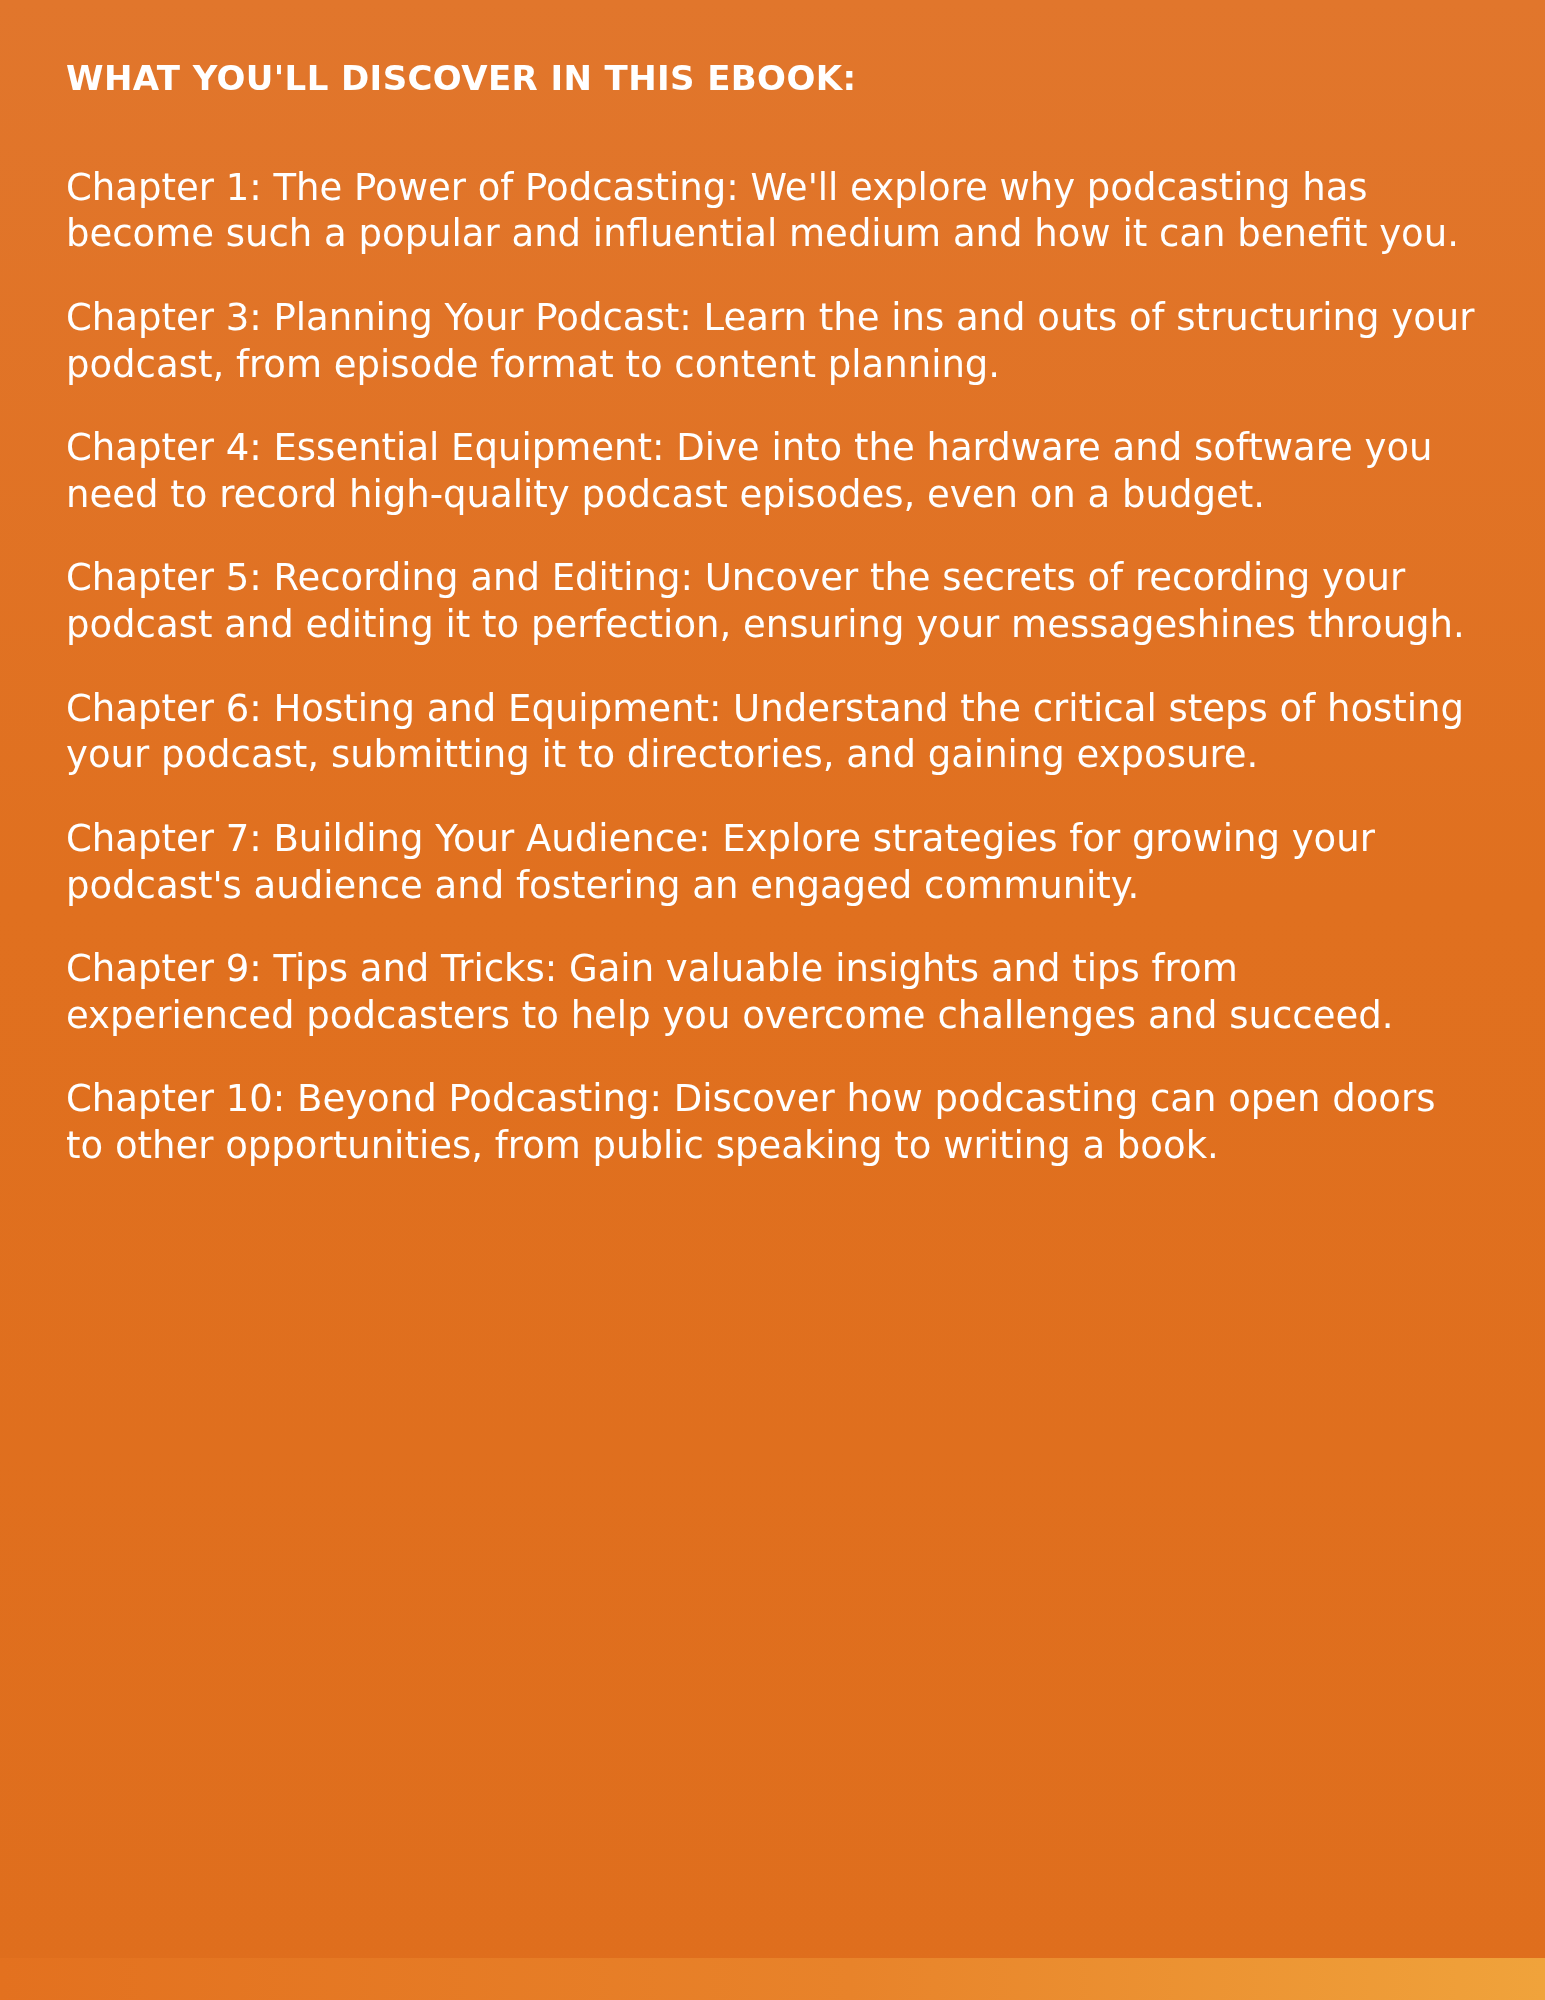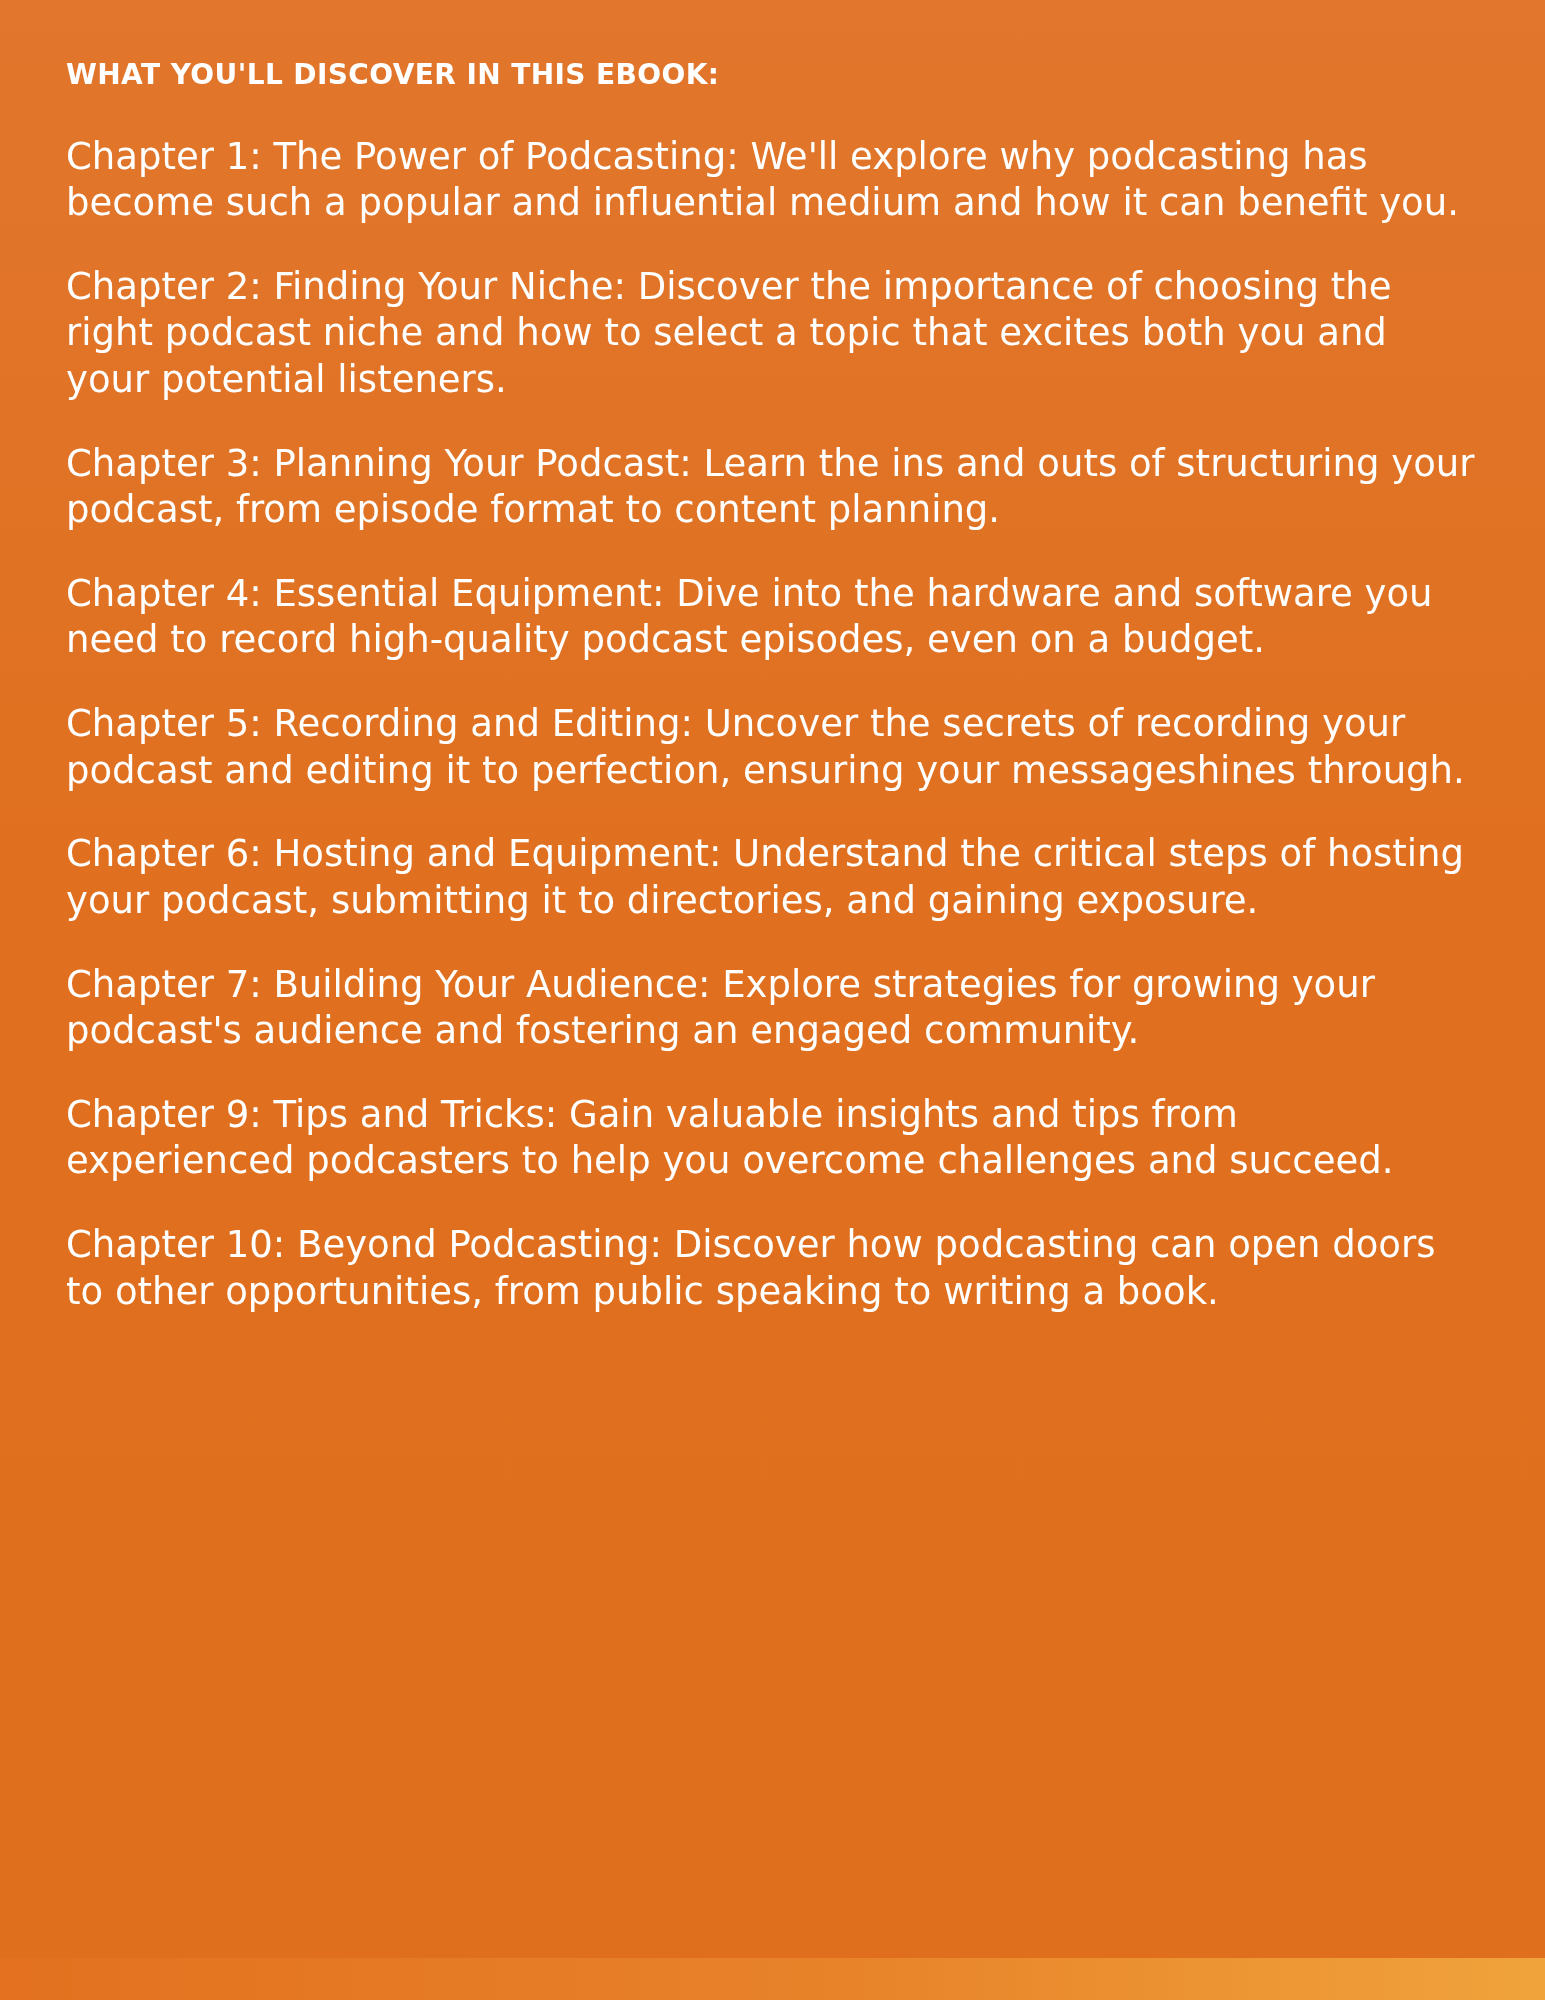--- a/index.html
+++ b/index.html
@@ -30,25 +30,25 @@
     background: linear-gradient(90deg, #e3711f 0%, #e8832a 55%, #f0a33b 100%);
   }
   .content {
     position: absolute;
     left: 66px;
     top: 58px;
     width: 1410px;
     color: #ffffff;
   }
   .heading {
-    font-size: 28px;
+    font-size: 34px;
     font-weight: bold;
     letter-spacing: 0.4px;
     line-height: 1.2;
-    margin-bottom: 42px;
+    margin-bottom: 66px;
     color: #ffffff;
   }
   .chapter {
     font-size: 37px;
     line-height: 1.26;
     margin-bottom: 35px;
     color: #ffffff;
     font-weight: 400;
   }
   .chapter:last-child {
@@ -66,23 +66,20 @@
 
 <div class="page">
   <div class="content">
 
     <div class="heading">WHAT YOU'LL DISCOVER IN THIS EBOOK:</div>
 
     <p class="chapter">
       <span class="title">Chapter 1: The Power of Podcasting:</span><span class="desc"> We'll explore why podcasting has become such a popular and influential medium and how it can benefit you.</span>
     </p>
 
-    <p class="chapter">
-      <span class="title">Chapter 2: Finding Your Niche:</span><span class="desc"> Discover the importance of choosing the right podcast niche and how to select a topic that excites both you and your potential listeners.</span>
-    </p>
 
     <p class="chapter">
       <span class="title">Chapter 3: Planning Your Podcast:</span><span class="desc"> Learn the ins and outs of structuring your podcast, from episode format to content planning.</span>
     </p>
 
     <p class="chapter">
       <span class="title">Chapter 4: Essential Equipment:</span><span class="desc"> Dive into the hardware and software you need to record high-quality podcast episodes, even on a budget.</span>
     </p>
 
     <p class="chapter">

